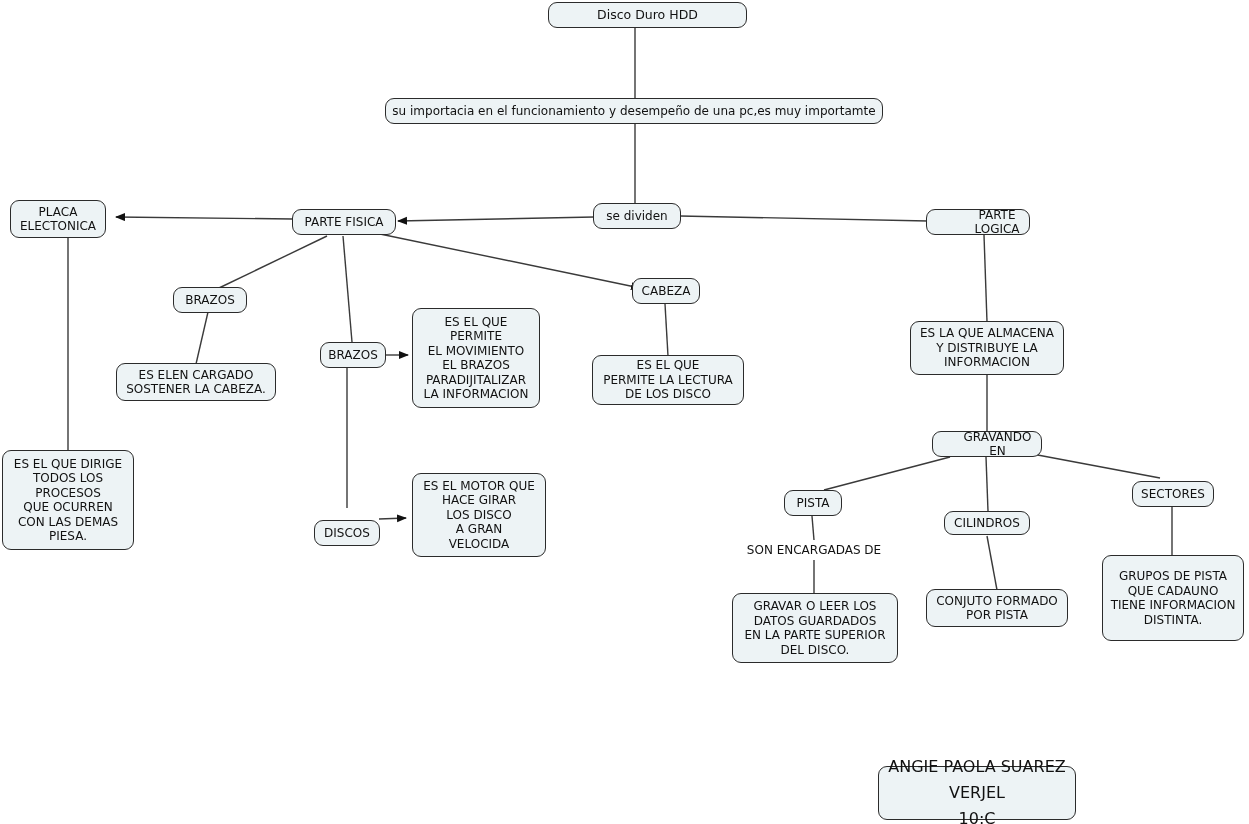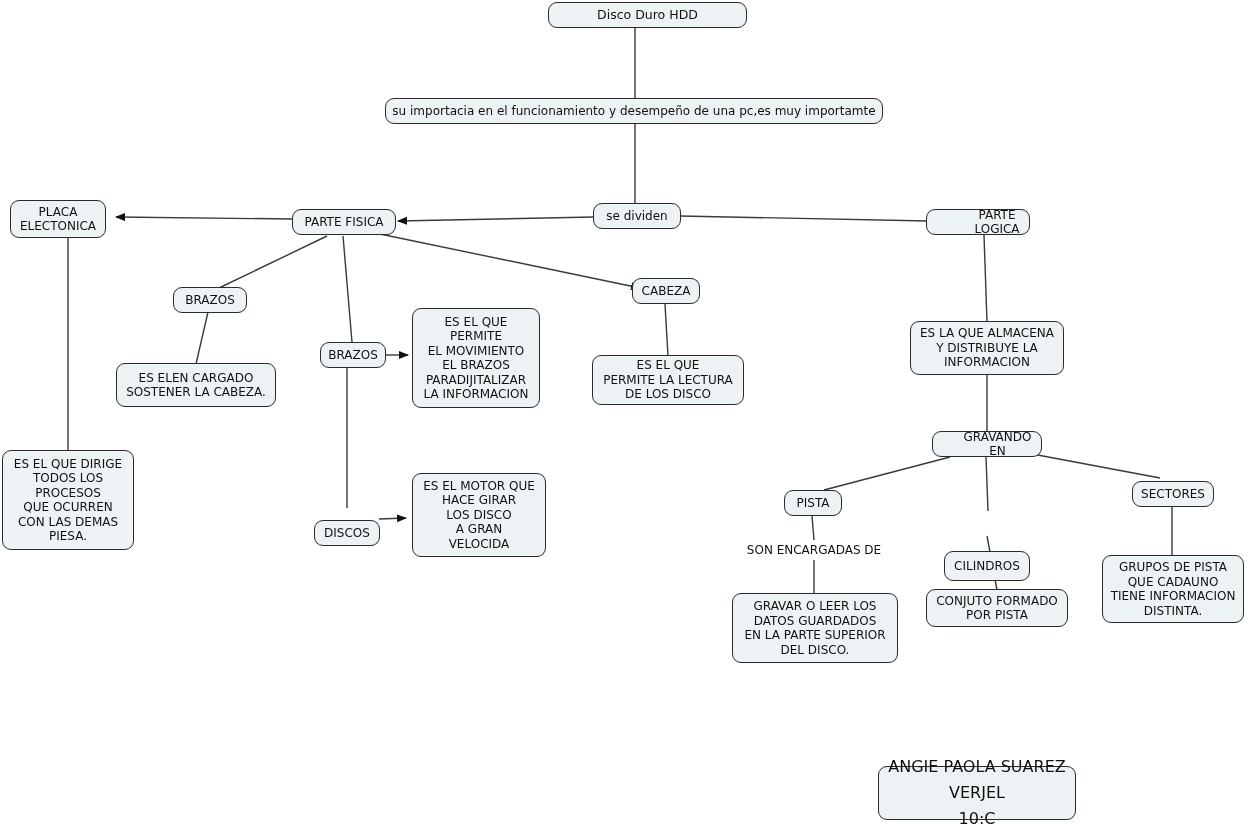--- a/index.html
+++ b/index.html
@@ -145,21 +145,21 @@
 
   <div class="node" style="left:2px; top:450px; width:132px; height:100px;">ES EL QUE DIRIGE
 TODOS LOS
 PROCESOS
 QUE OCURREN
 CON LAS DEMAS
 PIESA.</div>
 
   <div class="node" style="left:173px; top:287px; width:74px; height:26px;">BRAZOS</div>
 
-  <div class="node" style="left:116px; top:363px; width:160px; height:44px;">ES ELEN CARGADO
+  <div class="node" style="left:116px; top:363px; width:160px; height:38px;">ES ELEN CARGADO
 SOSTENER LA CABEZA.</div>
 
   <div class="node" style="left:320px; top:342px; width:66px; height:26px;">BRAZOS</div>
 
   <div class="node" style="left:412px; top:308px; width:128px; height:100px;">ES EL QUE
 PERMITE
 EL MOVIMIENTO
 EL BRAZOS
 PARADIJITALIZAR
 LA INFORMACION</div>
@@ -186,28 +186,28 @@
 
   <div class="node" style="left:784px; top:490px; width:58px; height:26px;">PISTA</div>
 
   <div class="linklabel" style="left:742px; top:543px; width:144px;">SON ENCARGADAS DE</div>
 
   <div class="node" style="left:732px; top:593px; width:166px; height:70px;">GRAVAR O LEER LOS
 DATOS GUARDADOS
 EN LA PARTE SUPERIOR
 DEL DISCO.</div>
 
-  <div class="node" style="left:944px; top:511px; width:86px; height:30px;margin-top:40px;">CILINDROS</div>
+  <div class="node" style="left:944px; top:511px; width:86px; height:24px;">CILINDROS</div>
 
   <div class="node" style="left:926px; top:589px; width:142px; height:38px;">CONJUTO FORMADO
 POR PISTA</div>
 
   <div class="node" style="left:1132px; top:481px; width:82px; height:26px;">SECTORES</div>
 
-  <div class="node" style="left:1102px; top:555px; width:142px; height:68px;">GRUPOS DE PISTA
+  <div class="node" style="left:1102px; top:555px; width:142px; height:86px;">GRUPOS DE PISTA
 QUE CADAUNO
 TIENE INFORMACION
 DISTINTA.</div>
 
   <div class="signature" style="left:878px; top:766px; width:198px; height:54px;">
     <span>ANGIE PAOLA SUAREZ VERJEL</span>
     <span>10:C</span>
   </div>
 
 </div>

